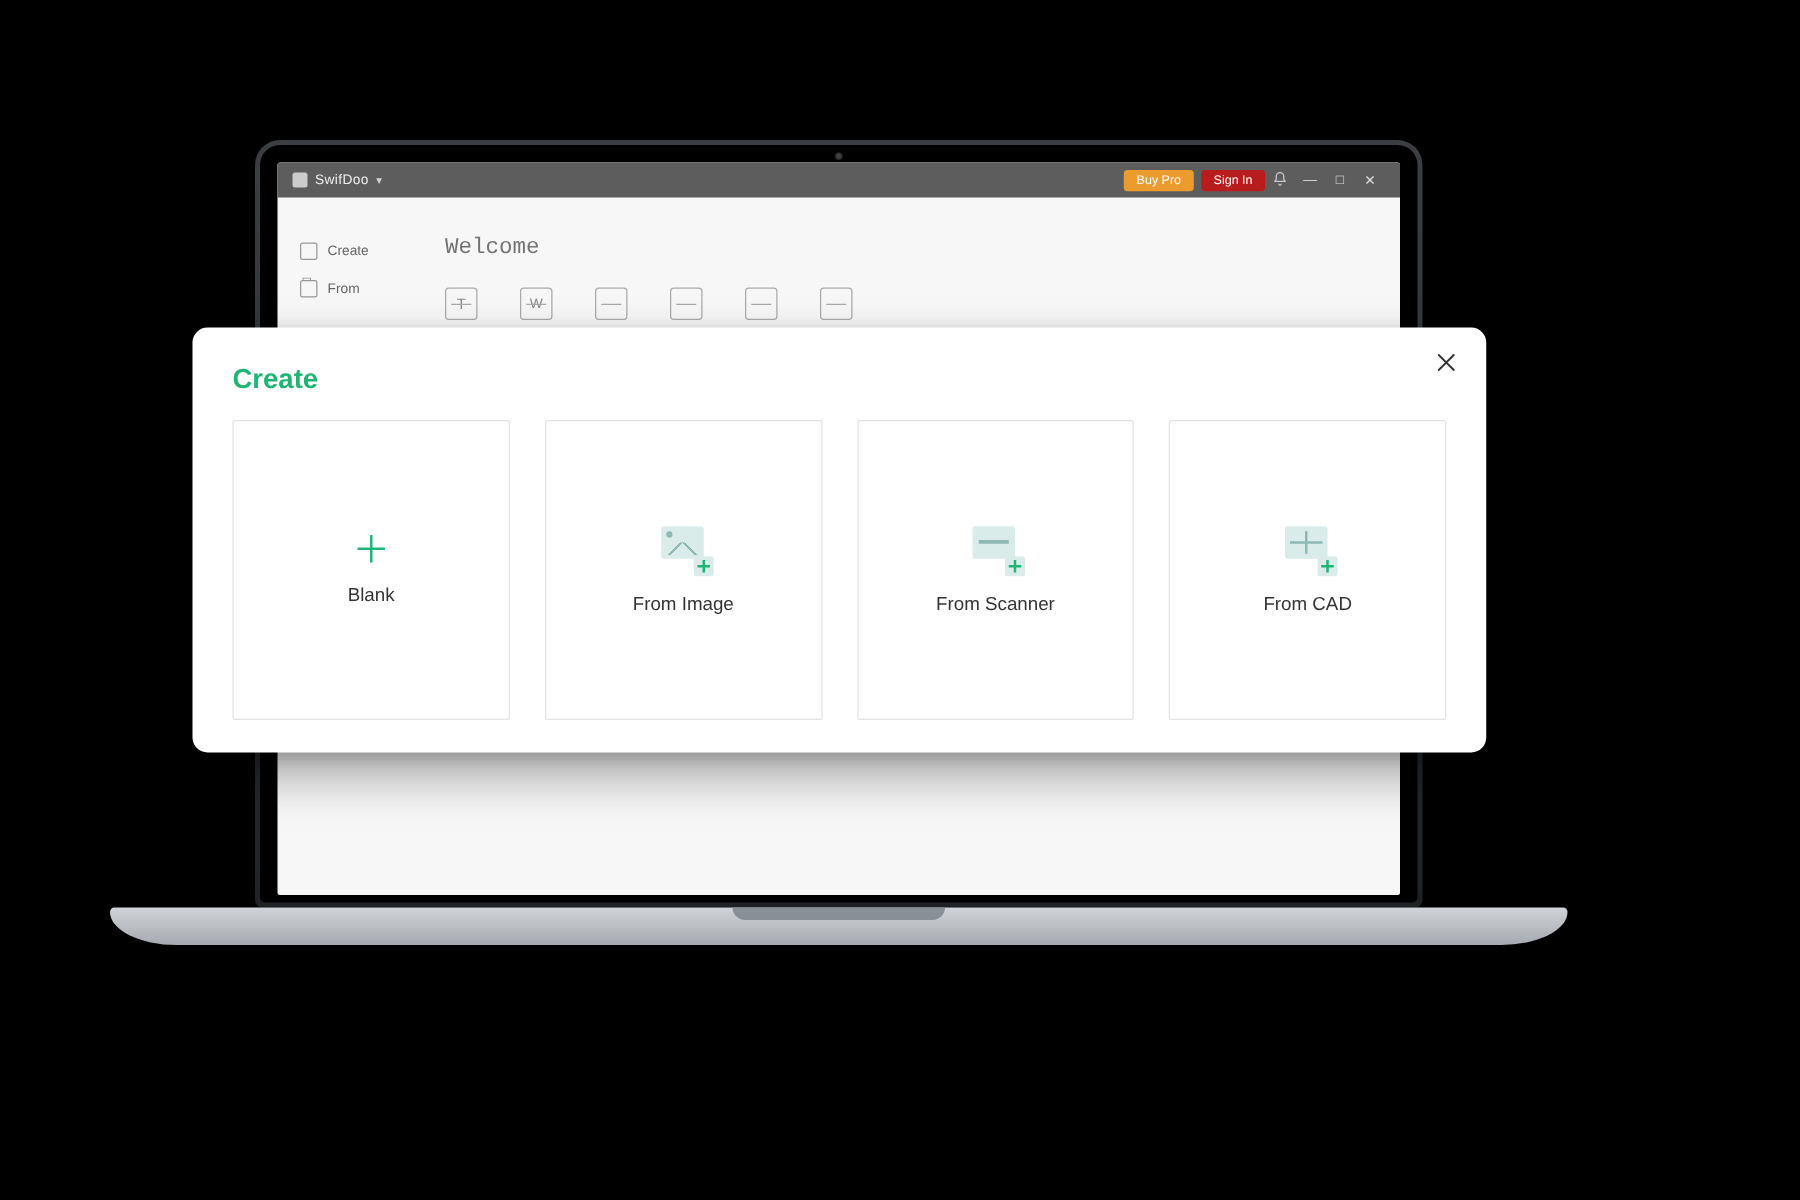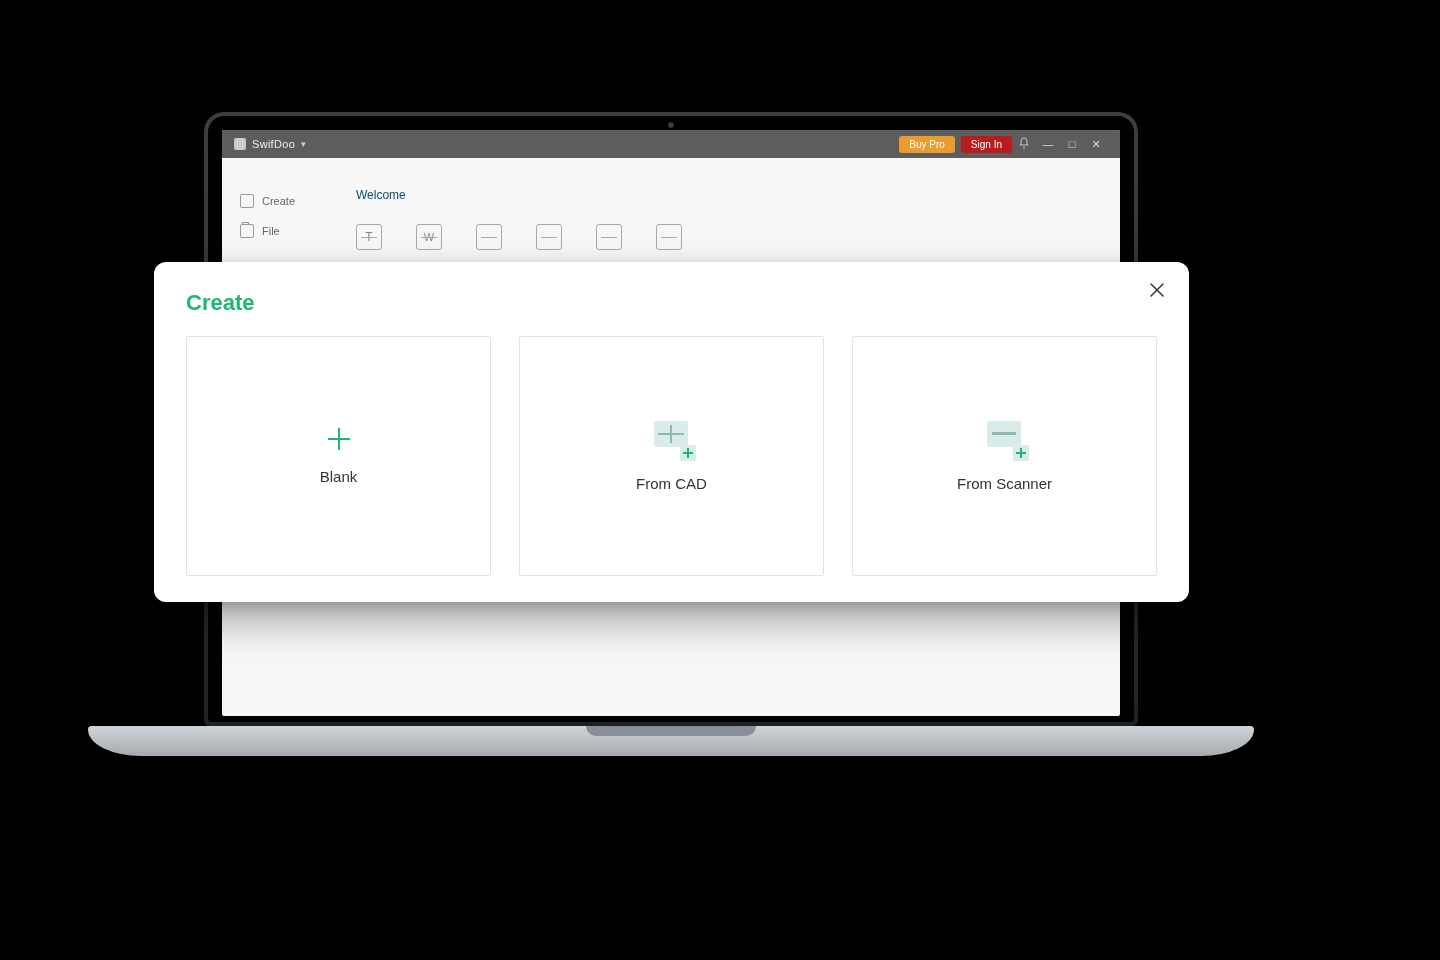--- a/index.html
+++ b/index.html
@@ -60,21 +60,21 @@
   .titlebar .tb-icon.small { font-size:11px; }
 
   .workspace { display:flex; height:calc(100% - 28px); }
   .sidebar { width:110px; padding:36px 0 0 18px; }
   .sidebar-item { display:flex; align-items:center; font-size:11px; color:#666; margin-bottom:16px; cursor:pointer; }
   .sidebar-item .si-icon { width:14px; height:14px; border:1px solid #999; border-radius:2px; margin-right:8px; display:inline-block; position:relative; }
   .sidebar-item .si-icon.folder { border-radius:2px; }
   .sidebar-item .si-icon.folder::before { content:""; position:absolute; top:-3px; left:1px; width:5px; height:2px; border:1px solid #999; border-bottom:none; border-radius:1px 1px 0 0; }
 
   .main { flex:1; padding:30px 0 0 24px; }
-  .welcome { font-size:12px; color:#0c4a6e; margin-bottom:22px; }
+  .welcome { font-size:18px; color:#737373; margin-bottom:22px;font-family:Liberation Mono, monospace; }
   .toolbar-row { display:flex; gap:34px; }
   .tool-ic { width:26px; height:26px; border:1px solid #aaa; border-radius:3px; position:relative; }
   .tool-ic::after { content:""; position:absolute; left:4px; right:4px; top:50%; border-top:1px solid #aaa; }
   .tool-ic.t1::before { content:"T"; position:absolute; inset:0; display:flex; align-items:center; justify-content:center; font-size:12px; color:#888; }
   .tool-ic.t2::before { content:"W"; position:absolute; inset:0; display:flex; align-items:center; justify-content:center; font-size:11px; color:#888; }
 
   
   .modal {
     position: absolute;
     left: 154px; top: 262px;
@@ -155,21 +155,21 @@
       </div>
 
       <div class="workspace">
         <div class="sidebar">
           <div class="sidebar-item">
             <span class="si-icon"></span>
             <span>Create</span>
           </div>
           <div class="sidebar-item">
             <span class="si-icon folder"></span>
-            <span>File</span>
+            <span>From</span>
           </div>
         </div>
         <div class="main">
           <div class="welcome">Welcome</div>
           <div class="toolbar-row">
             <div class="tool-ic t1"></div>
             <div class="tool-ic t2"></div>
             <div class="tool-ic"></div>
             <div class="tool-ic"></div>
             <div class="tool-ic"></div>
@@ -193,32 +193,39 @@
       </svg>
   </div>
 
   <div class="cards">
 
     <div class="card">
       <div class="plus"></div>
       <div class="card-label">Blank</div>
     </div>
 
-
+    <div class="card">
+      <div class="ic-wrap">
+        <div class="tile img"></div>
+          <div class="badge"></div>
+      </div>
+      <div class="card-label">From Image</div>
+    </div>
+
+
+    <div class="card">
+      <div class="ic-wrap">
+        <div class="tile scan"></div>
+          <div class="badge"></div>
+      </div>
+      <div class="card-label">From Scanner</div>
+    </div>
 
     <div class="card">
       <div class="ic-wrap">
         <div class="tile cad"></div>
           <div class="badge"></div>
       </div>
       <div class="card-label">From CAD</div>
     </div>
 
-    <div class="card">
-      <div class="ic-wrap">
-        <div class="tile scan"></div>
-          <div class="badge"></div>
-      </div>
-      <div class="card-label">From Scanner</div>
-    </div>
-
   </div>
 </div>
 
 </body></html>

